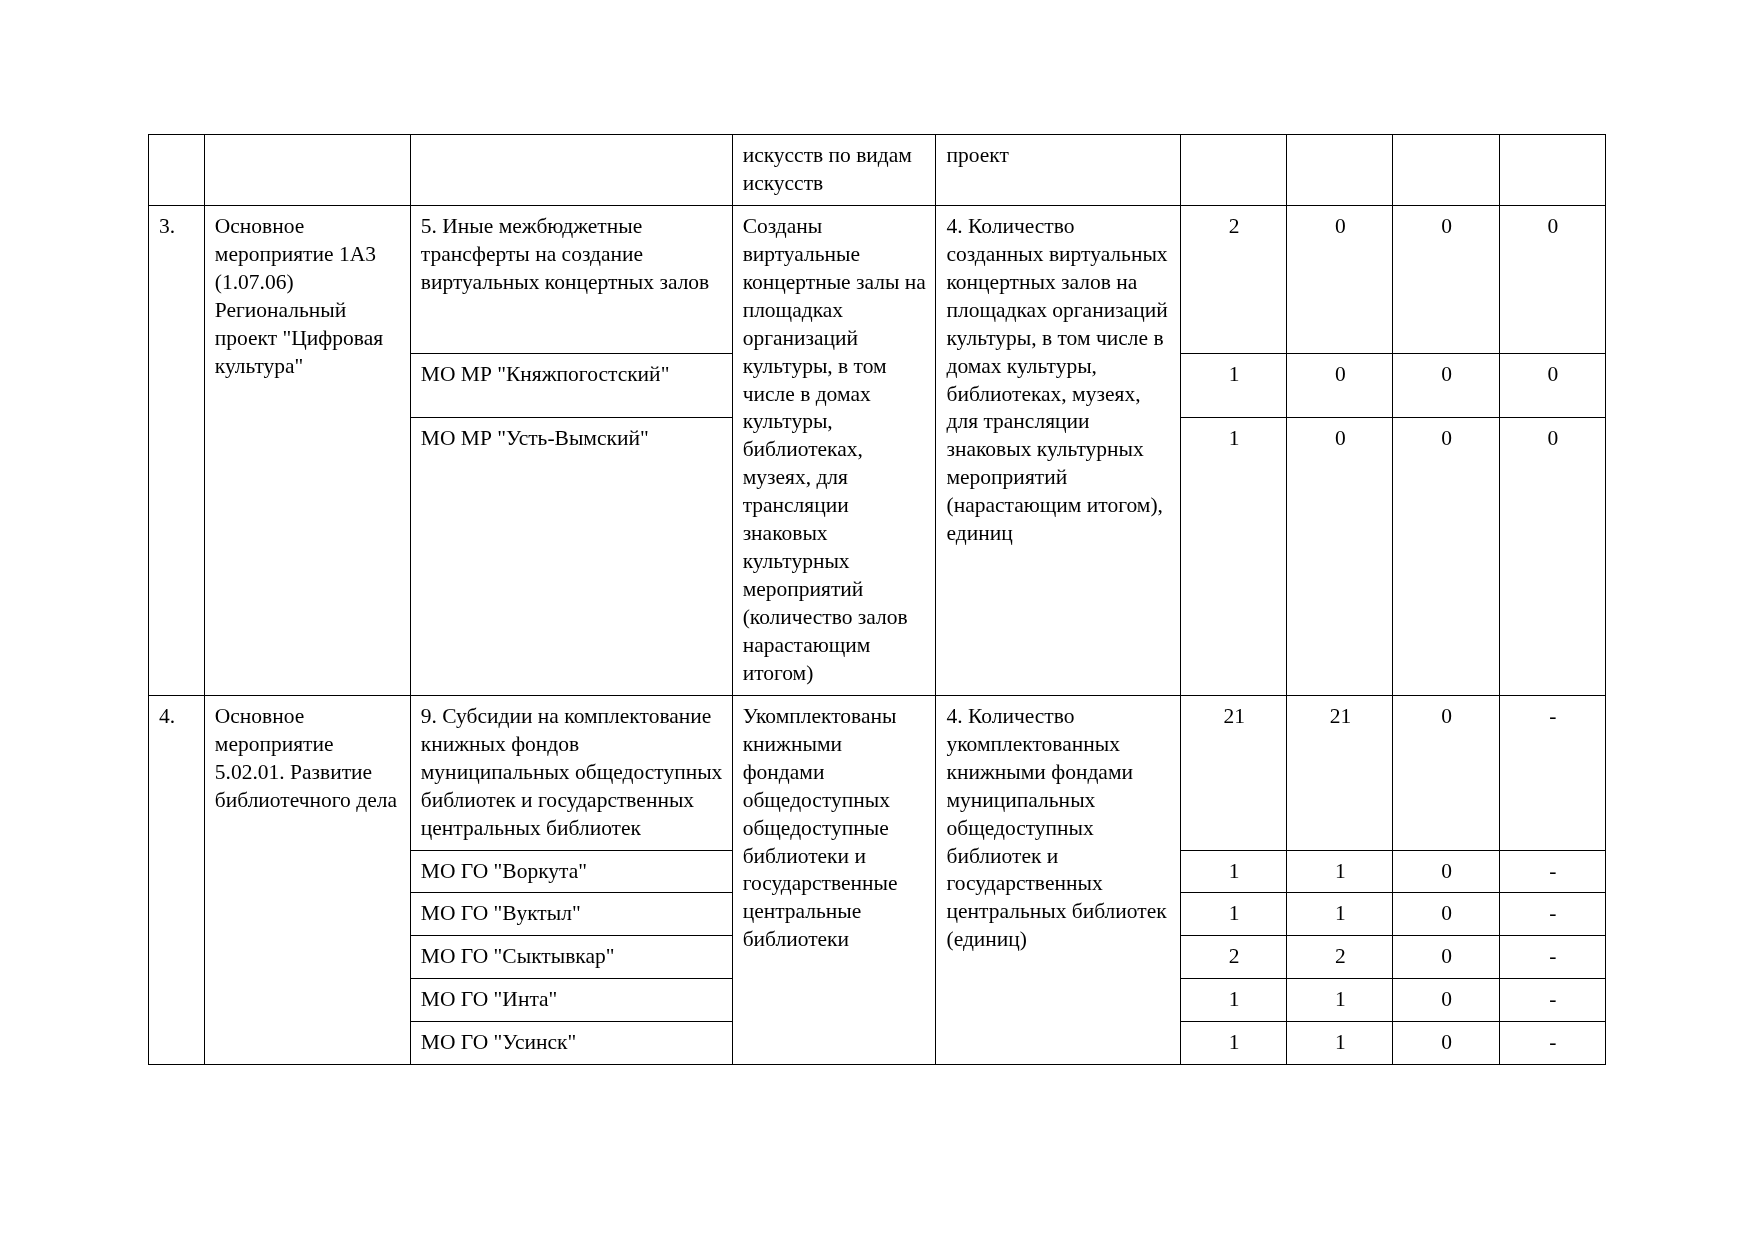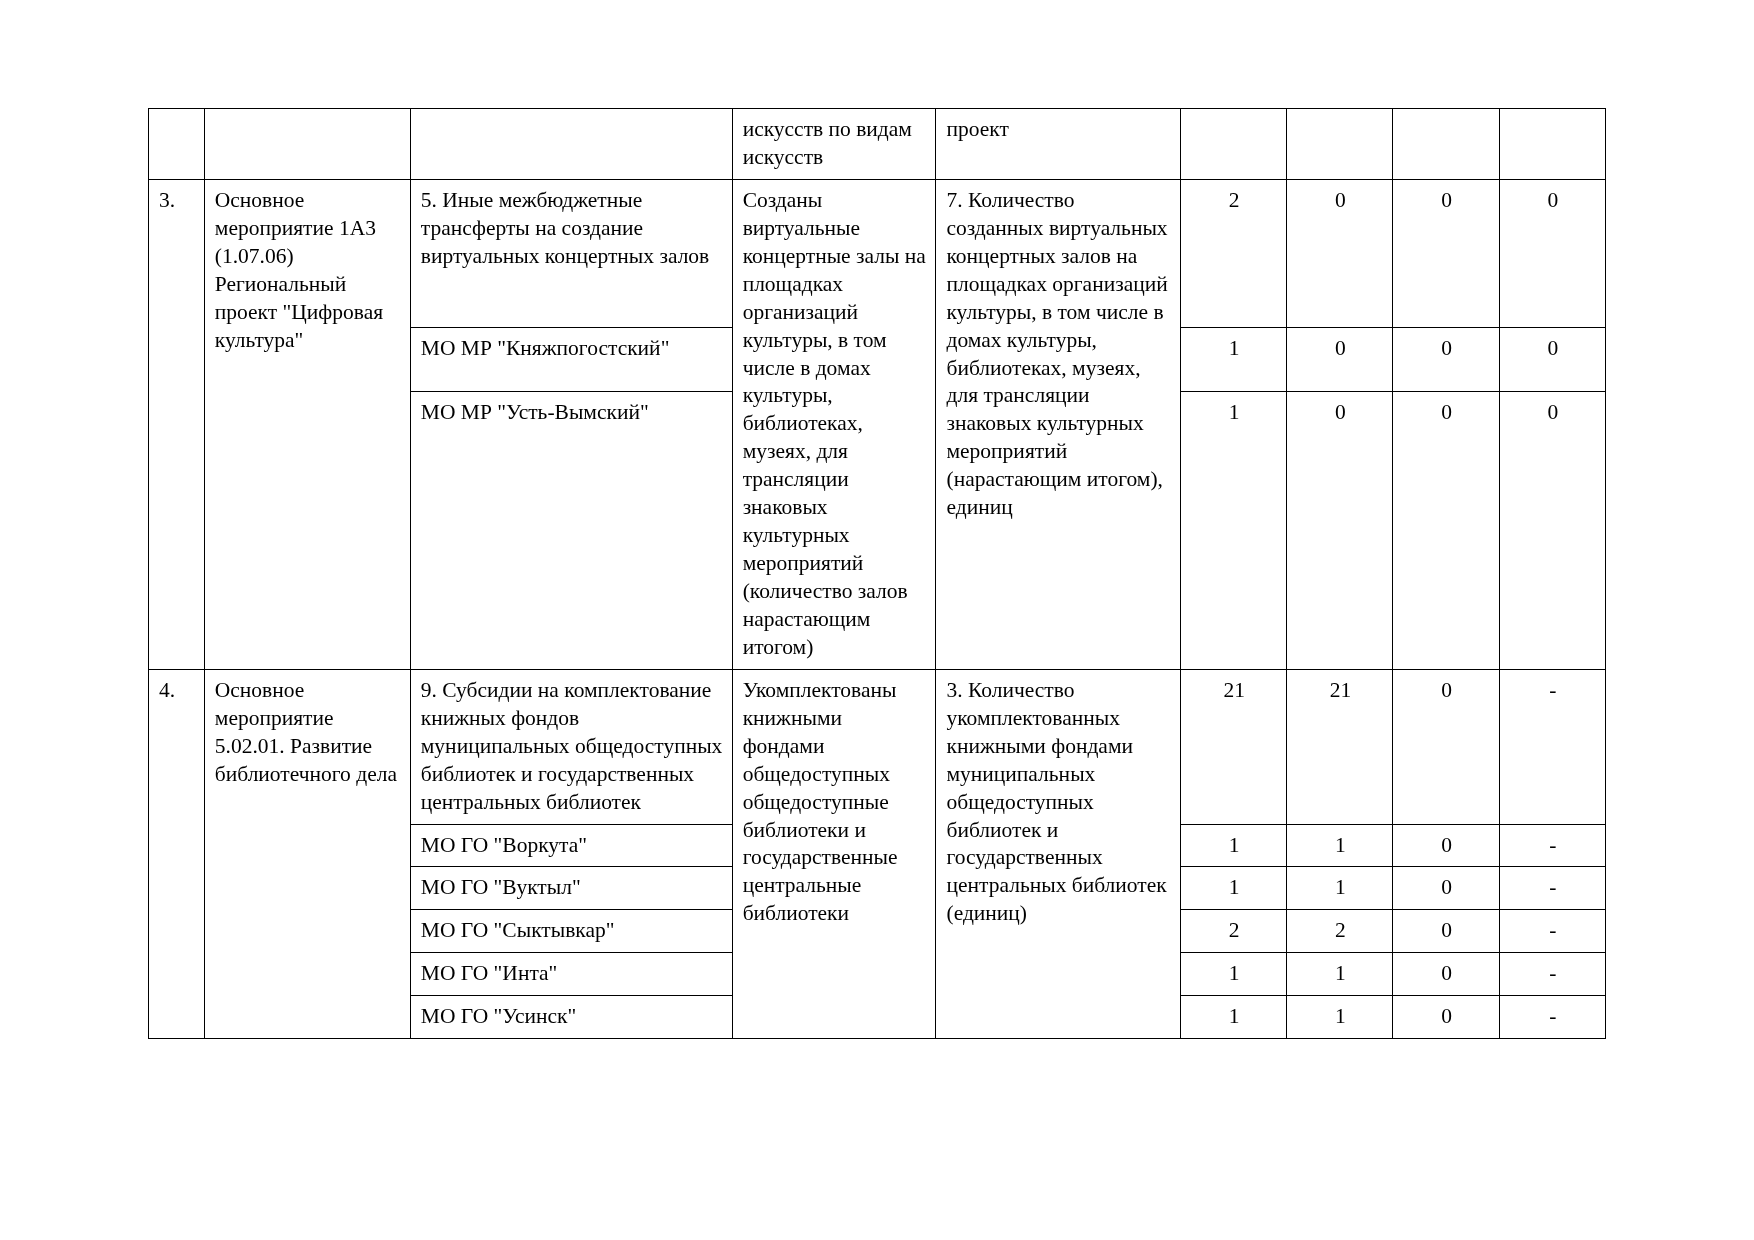--- a/index.html
+++ b/index.html
@@ -20,20 +20,21 @@
     height: 1240px;
     box-sizing: border-box;
     padding: 108px 0 0 148px;
   }
   table.doc-table {
     border-collapse: collapse;
     table-layout: fixed;
     width: 1458px;
     font-size: 21.5px;
     line-height: 1.30;
+    margin-top: 26px;
   }
   table.doc-table td {
     border: 1.4px solid #000000;
     vertical-align: top;
     padding: 7px 9px 7px 10px;
     word-wrap: break-word;
     overflow-wrap: break-word;
     hyphens: none;
   }
   td.num {
@@ -84,21 +85,21 @@
         <td class="val"></td>
         <td class="val"></td>
         <td class="val"></td>
       </tr>
 
       <tr>
         <td class="num" rowspan="3">3.</td>
         <td rowspan="3">Основное мероприятие  1А3 (1.07.06) Региональный проект "Цифровая культура"</td>
         <td>5. Иные межбюджетные трансферты на создание виртуальных концертных залов</td>
         <td rowspan="3">Созданы виртуальные концертные залы на площадках организаций культуры, в том числе в домах культуры, библиотеках, музеях, для трансляции знаковых культурных мероприятий (количество залов нарастающим итогом)</td>
-        <td rowspan="3">7. Количество созданных виртуальных концертных залов на площадках организаций культуры, в том числе в домах культуры, библиотеках, музеях, для трансляции знаковых культурных мероприятий (нарастающим итогом), единиц</td>
+        <td rowspan="3">4. Количество созданных виртуальных концертных залов на площадках организаций культуры, в том числе в домах культуры, библиотеках, музеях, для трансляции знаковых культурных мероприятий (нарастающим итогом), единиц</td>
         <td class="val">2</td>
         <td class="val">0</td>
         <td class="val">0</td>
         <td class="val">0</td>
       </tr>
       <tr>
         <td class="nowrapcell">МО МР "Княжпогостский"</td>
         <td class="val">1</td>
         <td class="val">0</td>
         <td class="val">0</td>
@@ -110,21 +111,21 @@
         <td class="val">0</td>
         <td class="val">0</td>
         <td class="val">0</td>
       </tr>
 
       <tr>
         <td class="num" rowspan="6">4.</td>
         <td rowspan="6">Основное мероприятие 5.02.01.  Развитие библиотечного дела</td>
         <td>9. Субсидии на комплектование книжных фондов муниципальных общедоступных библиотек и государственных центральных библиотек</td>
         <td rowspan="6">Укомплектованы книжными фондами общедоступных общедоступные библиотеки и государственные центральные библиотеки</td>
-        <td rowspan="6">3. Количество укомплектованных книжными фондами муниципальных общедоступных библиотек и государственных центральных библиотек (единиц)</td>
+        <td rowspan="6">4. Количество укомплектованных книжными фондами муниципальных общедоступных библиотек и государственных центральных библиотек (единиц)</td>
         <td class="val">21</td>
         <td class="val">21</td>
         <td class="val">0</td>
         <td class="val">-</td>
       </tr>
       <tr>
         <td class="nowrapcell">МО ГО "Воркута"</td>
         <td class="val">1</td>
         <td class="val">1</td>
         <td class="val">0</td>

